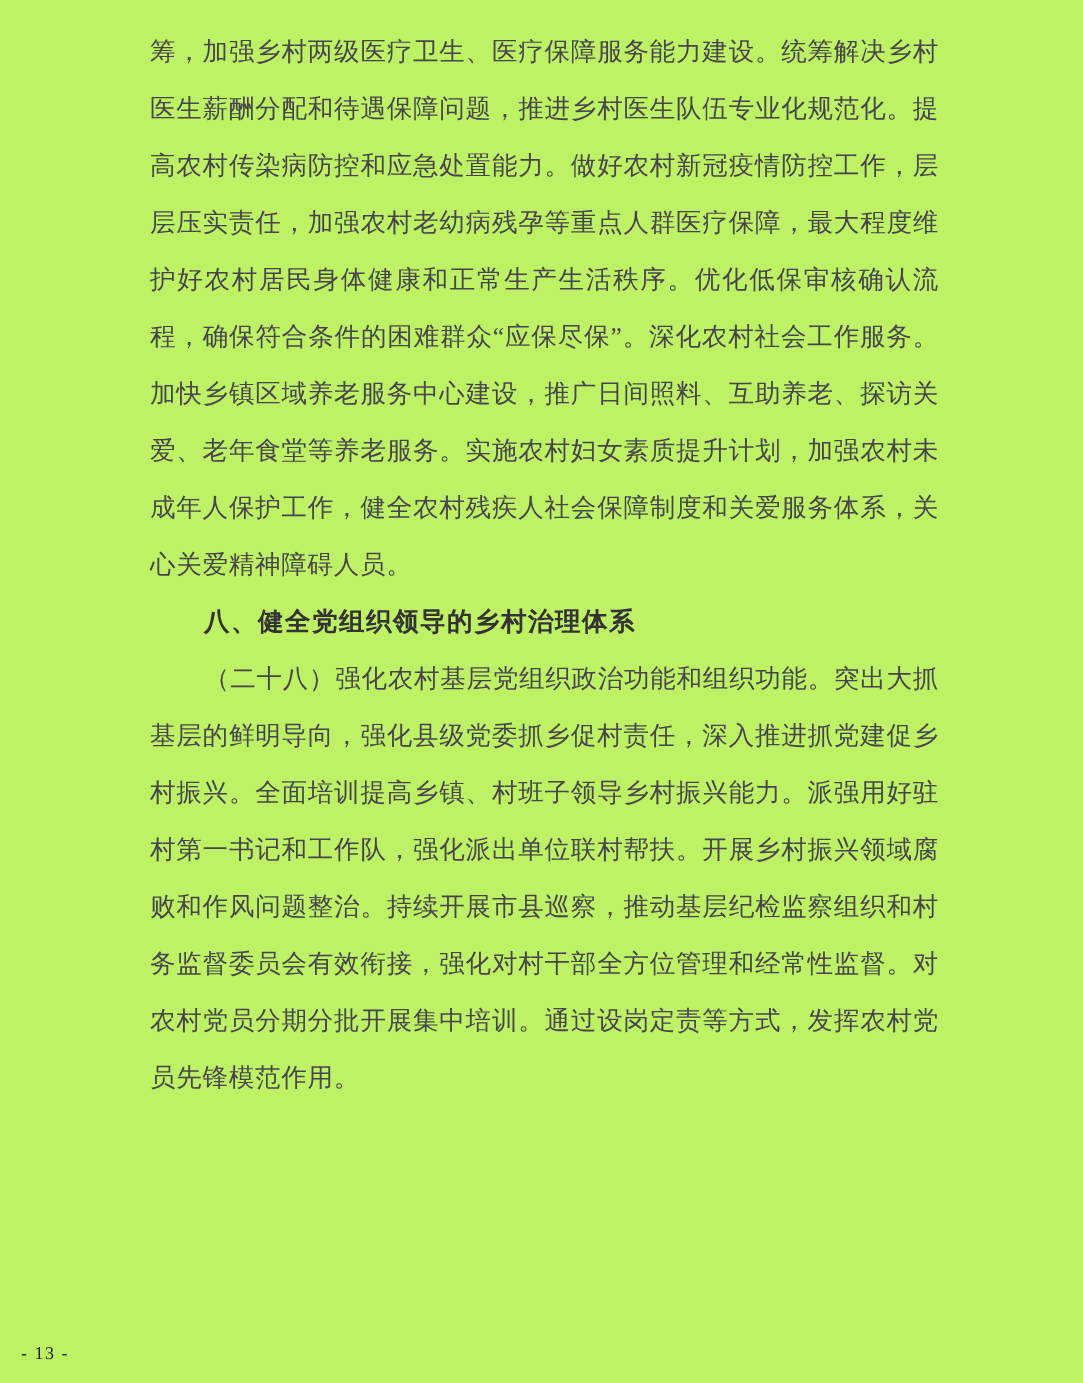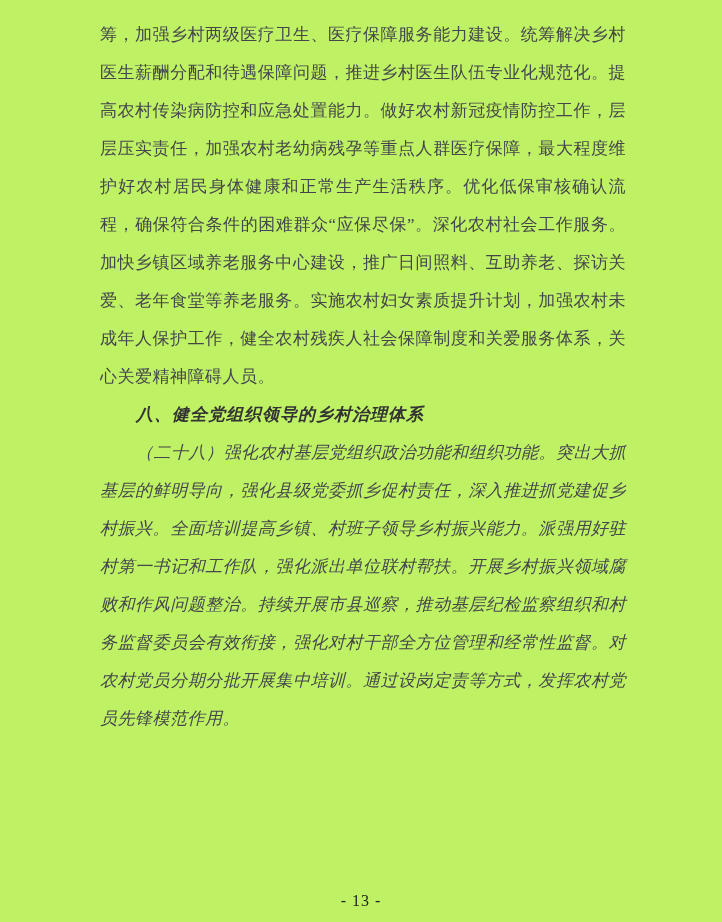--- a/index.html
+++ b/index.html
@@ -25,35 +25,33 @@
     margin: 0;
     font-size: 17px;
     line-height: 38px;
     letter-spacing: 0.5px;
     text-align: justify;
     text-justify: inter-character;
     color: #45464c;
   }
   .para.indent {
     text-indent: 36px;
-    font-style: italic;
   }
   .para.heading {
     font-weight: bold;
     color: #333333;
     text-indent: 36px;
     letter-spacing: 1px;
   }
   .footer {
     position: absolute;
-    left: 0;
+    left: 14px;
     right: 0;
     bottom: 12px;
-    text-align: center;
-    font-size: 16px;
+    font-size: 12px;
     letter-spacing: 1px;
     color: #1f1f1f;
     font-family: "Liberation Serif", "DejaVu Serif", serif;
   }
 </style>
 </head>
 <body>
 
 <div class="page">
   <div class="content">

